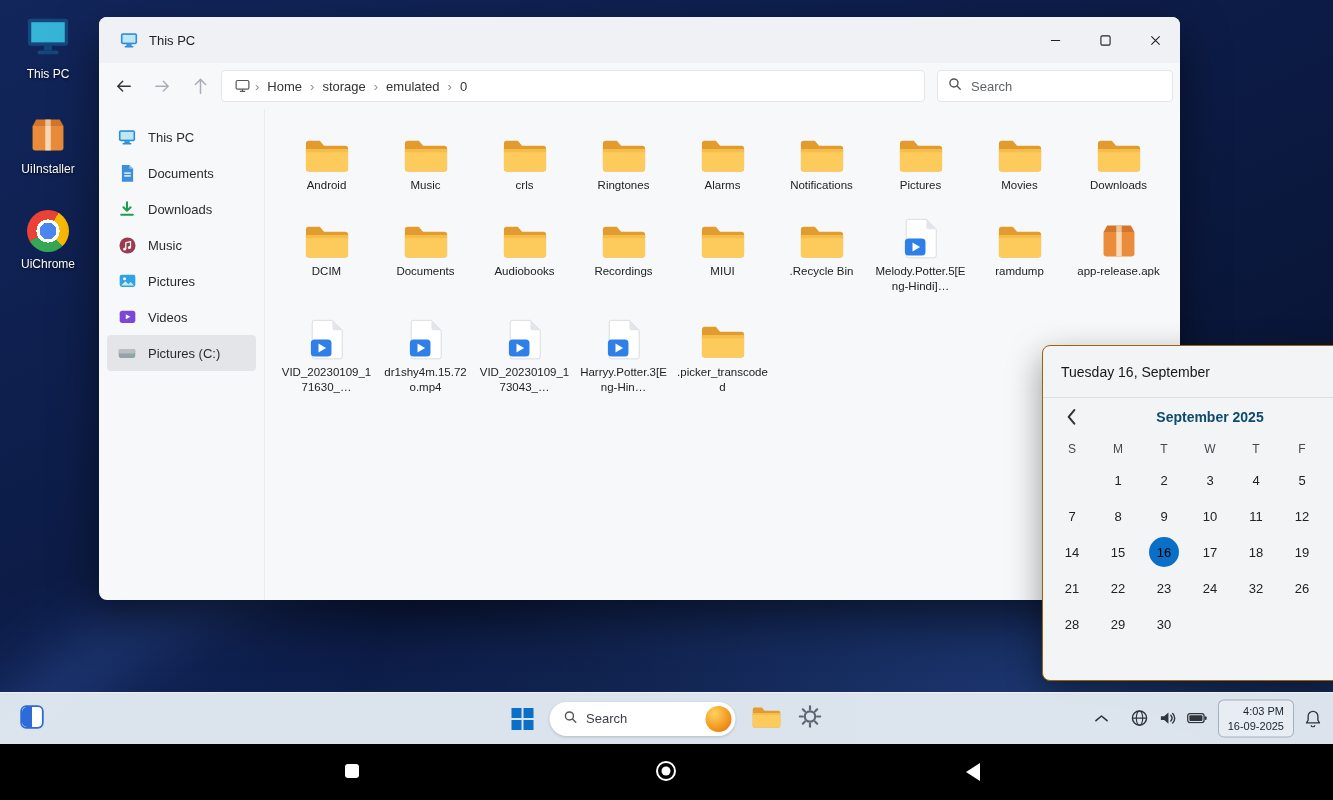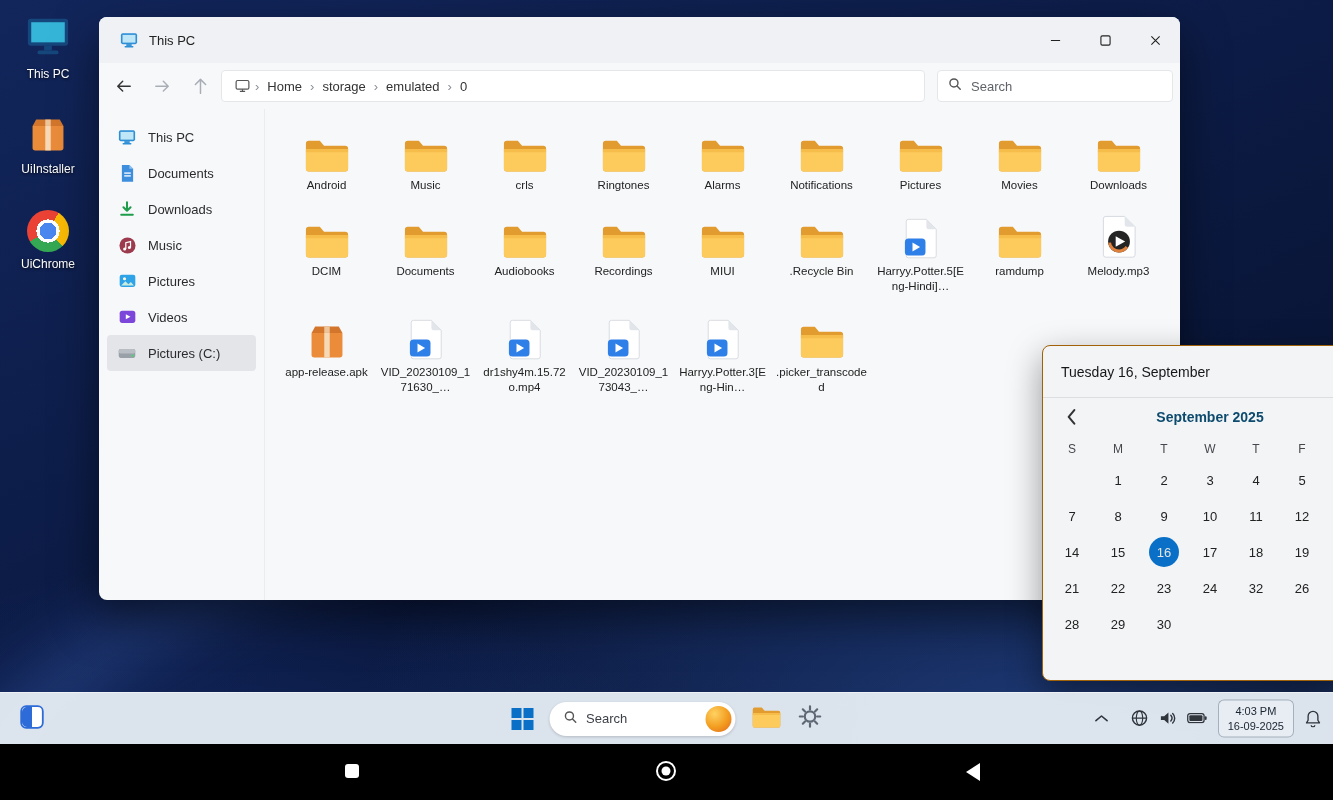--- a/index.html
+++ b/index.html
@@ -59,40 +59,40 @@
   .cal-header{height:52px;display:flex;align-items:center;padding:0 12px 0 18px;border-bottom:1px solid #dcdee2;}
   .cal-title{font-size:14px;color:#17171a;}
   .cal-collapse{margin-left:auto;width:32px;height:32px;display:flex;align-items:center;justify-content:center;cursor:pointer;border-radius:4px;}
   .cal-nav{height:38px;display:flex;align-items:center;padding:0 14px;}
   .cal-month{flex:1;text-align:center;font-size:14px;font-weight:bold;color:#0c4a6e;}
   .cal-arrow{width:28px;height:28px;display:flex;align-items:center;justify-content:center;cursor:pointer;}
   .cal-grid{display:grid;grid-template-columns:repeat(7,46px);justify-content:center;}
   .cal-wd{height:26px;display:flex;align-items:center;justify-content:center;font-size:12px;color:#45474c;}
   .cal-day{height:36px;display:flex;align-items:center;justify-content:center;font-size:13px;color:#222;cursor:pointer;}
   .dnum{width:30px;height:30px;border-radius:50%;display:flex;align-items:center;justify-content:center;}
-  .dnum.selected{background:var(--accent,#0a70c7);color:#e5e5e5;}
+  .dnum.selected{background:var(--accent,#0a70c7);color:#000000;}
 
   
   .taskbar{position:absolute;left:0;top:692px;width:1333px;height:52px;background:rgba(228,235,243,.96);
     border-top:1px solid rgba(255,255,255,.5);z-index:6;}
   .tb-left{position:absolute;left:20px;top:50%;transform:translateY(-50%);display:flex;cursor:pointer;}
   .tb-center{position:absolute;left:50%;top:50%;transform:translate(-50%,-50%);display:flex;align-items:center;gap:16px;}
   .tb-ic{display:flex;align-items:center;justify-content:center;cursor:pointer;}
   .winlogo{display:grid;grid-template-columns:10px 10px;grid-template-rows:10px 10px;gap:2px;}
   .winlogo span{background:var(--accent,#1f7ae0);}
   .tb-search{width:186px;height:34px;background:#fff;border-radius:17px;box-shadow:0 1px 3px rgba(0,0,0,.18);
     display:flex;align-items:center;padding:0 4px 0 14px;gap:9px;cursor:pointer;}
   .tbs-label{flex:1;font-size:13px;color:#3c4048;}
   .tb-orb{width:26px;height:26px;border-radius:50%;
     background:radial-gradient(circle at 35% 30%, #ffd262, #f29c1f 55%, #e3641f);}
   .gear-wrap{display:flex;}
   .tray{position:absolute;right:12px;top:50%;transform:translateY(-50%);display:flex;align-items:center;gap:11px;}
   .tray .ticon{display:flex;align-items:center;cursor:pointer;}
   .tray .expand{margin-right:12px;}
-  .clock{text-align:center;font-size:11px;color:#1a2330;line-height:1.4;border:1px solid rgba(110,125,145,.55);
+  .clock{text-align:right;font-size:11px;color:#1a2330;line-height:1.4;border:1px solid rgba(110,125,145,.55);
     background:rgba(255,255,255,.35);border-radius:6px;padding:3px 9px;cursor:pointer;}
 
   
   .androidnav{position:absolute;left:0;top:744px;width:1333px;height:56px;background:#000;z-index:7;}
   .an-square{position:absolute;left:345px;top:20px;width:14px;height:14px;background:#fff;border-radius:3px;cursor:pointer;}
   .an-circle{position:absolute;left:656px;top:17px;width:20px;height:20px;border:2px solid #fff;border-radius:50%;cursor:pointer;}
   .an-circle::after{content:"";position:absolute;left:50%;top:50%;transform:translate(-50%,-50%);
     width:9px;height:9px;border-radius:50%;background:#fff;}
   .an-back{position:absolute;left:966px;top:19px;width:0;height:0;cursor:pointer;
     border-top:9px solid transparent;border-bottom:9px solid transparent;border-right:14px solid #fff;}
@@ -429,43 +429,31 @@
         </div>
         <div class="file-item">
           <div class="ficon">
             <svg width="34" viewBox="0 0 38 46">
               <path d="M5 1.5h20l11 11V42a2.5 2.5 0 0 1-2.5 2.5H5A2.5 2.5 0 0 1 2.5 42V4A2.5 2.5 0 0 1 5 1.5Z" fill="#fff" stroke="#d4d8de"></path>
               <path d="M25 1.5l11 11H27.5A2.5 2.5 0 0 1 25 10Z" fill="#e2e6eb"></path>
               <rect x="1" y="23" width="23" height="19" rx="4" fill="#2f7fe8"></rect>
               <path d="M9.5 27.5l8.5 5-8.5 5Z" fill="#fff"></path>
             </svg>
           </div>
-          <div class="flabel">Harryy.Potter.5[Eng-Hindi]…</div>
+          <div class="flabel">Melody.Potter.5[Eng-Hindi]…</div>
         </div>
         <div class="file-item">
           <div class="ficon">
             <svg width="46" viewBox="0 0 48 38">
               <path d="M2 7a3 3 0 0 1 3-3h11.5l4.4 5.2H43a3 3 0 0 1 3 3V33a3 3 0 0 1-3 3H5a3 3 0 0 1-3-3Z" fill="#e19b2f"></path>
               <path d="M2 12.6H46V33a3 3 0 0 1-3 3H5a3 3 0 0 1-3-3Z" fill="#fccb5c"></path>
               <path d="M2 12.6H46V16H2Z" fill="#f6bd4b"></path>
             </svg>
           </div>
           <div class="flabel">ramdump</div>
-        </div>
-        <div class="file-item">
-          <div class="ficon">
-            <svg width="36" viewBox="0 0 38 46">
-              <path d="M5 1.5h20l11 11V42a2.5 2.5 0 0 1-2.5 2.5H5A2.5 2.5 0 0 1 2.5 42V4A2.5 2.5 0 0 1 5 1.5Z" fill="#fff" stroke="#d4d8de"></path>
-              <path d="M25 1.5l11 11H27.5A2.5 2.5 0 0 1 25 10Z" fill="#e2e6eb"></path>
-              <circle cx="19" cy="28" r="11.5" fill="#242424"></circle>
-              <circle cx="19" cy="28" r="10" fill="none" stroke="#e0813c" stroke-width="3" stroke-dasharray="24 60" stroke-dashoffset="-6"></circle>
-              <path d="M15.5 22.5l10 5.5-10 5.5Z" fill="#fff"></path>
-            </svg>
-          </div>
-          <div class="flabel">Melody.mp3</div>
         </div>
         <div class="file-item">
           <div class="ficon">
             <svg width="40" viewBox="0 0 44 42">
               <path d="M5 12h34v24a3 3 0 0 1-3 3H8a3 3 0 0 1-3-3Z" fill="#ea8c3a"></path>
               <path d="M5 12l4-7h26l4 7Z" fill="#d3762c"></path>
               <rect x="19" y="12" width="6" height="27" fill="#f7d9b8"></rect>
               <rect x="19" y="5" width="6" height="7" fill="#eec49a"></rect>
             </svg>
           </div>

